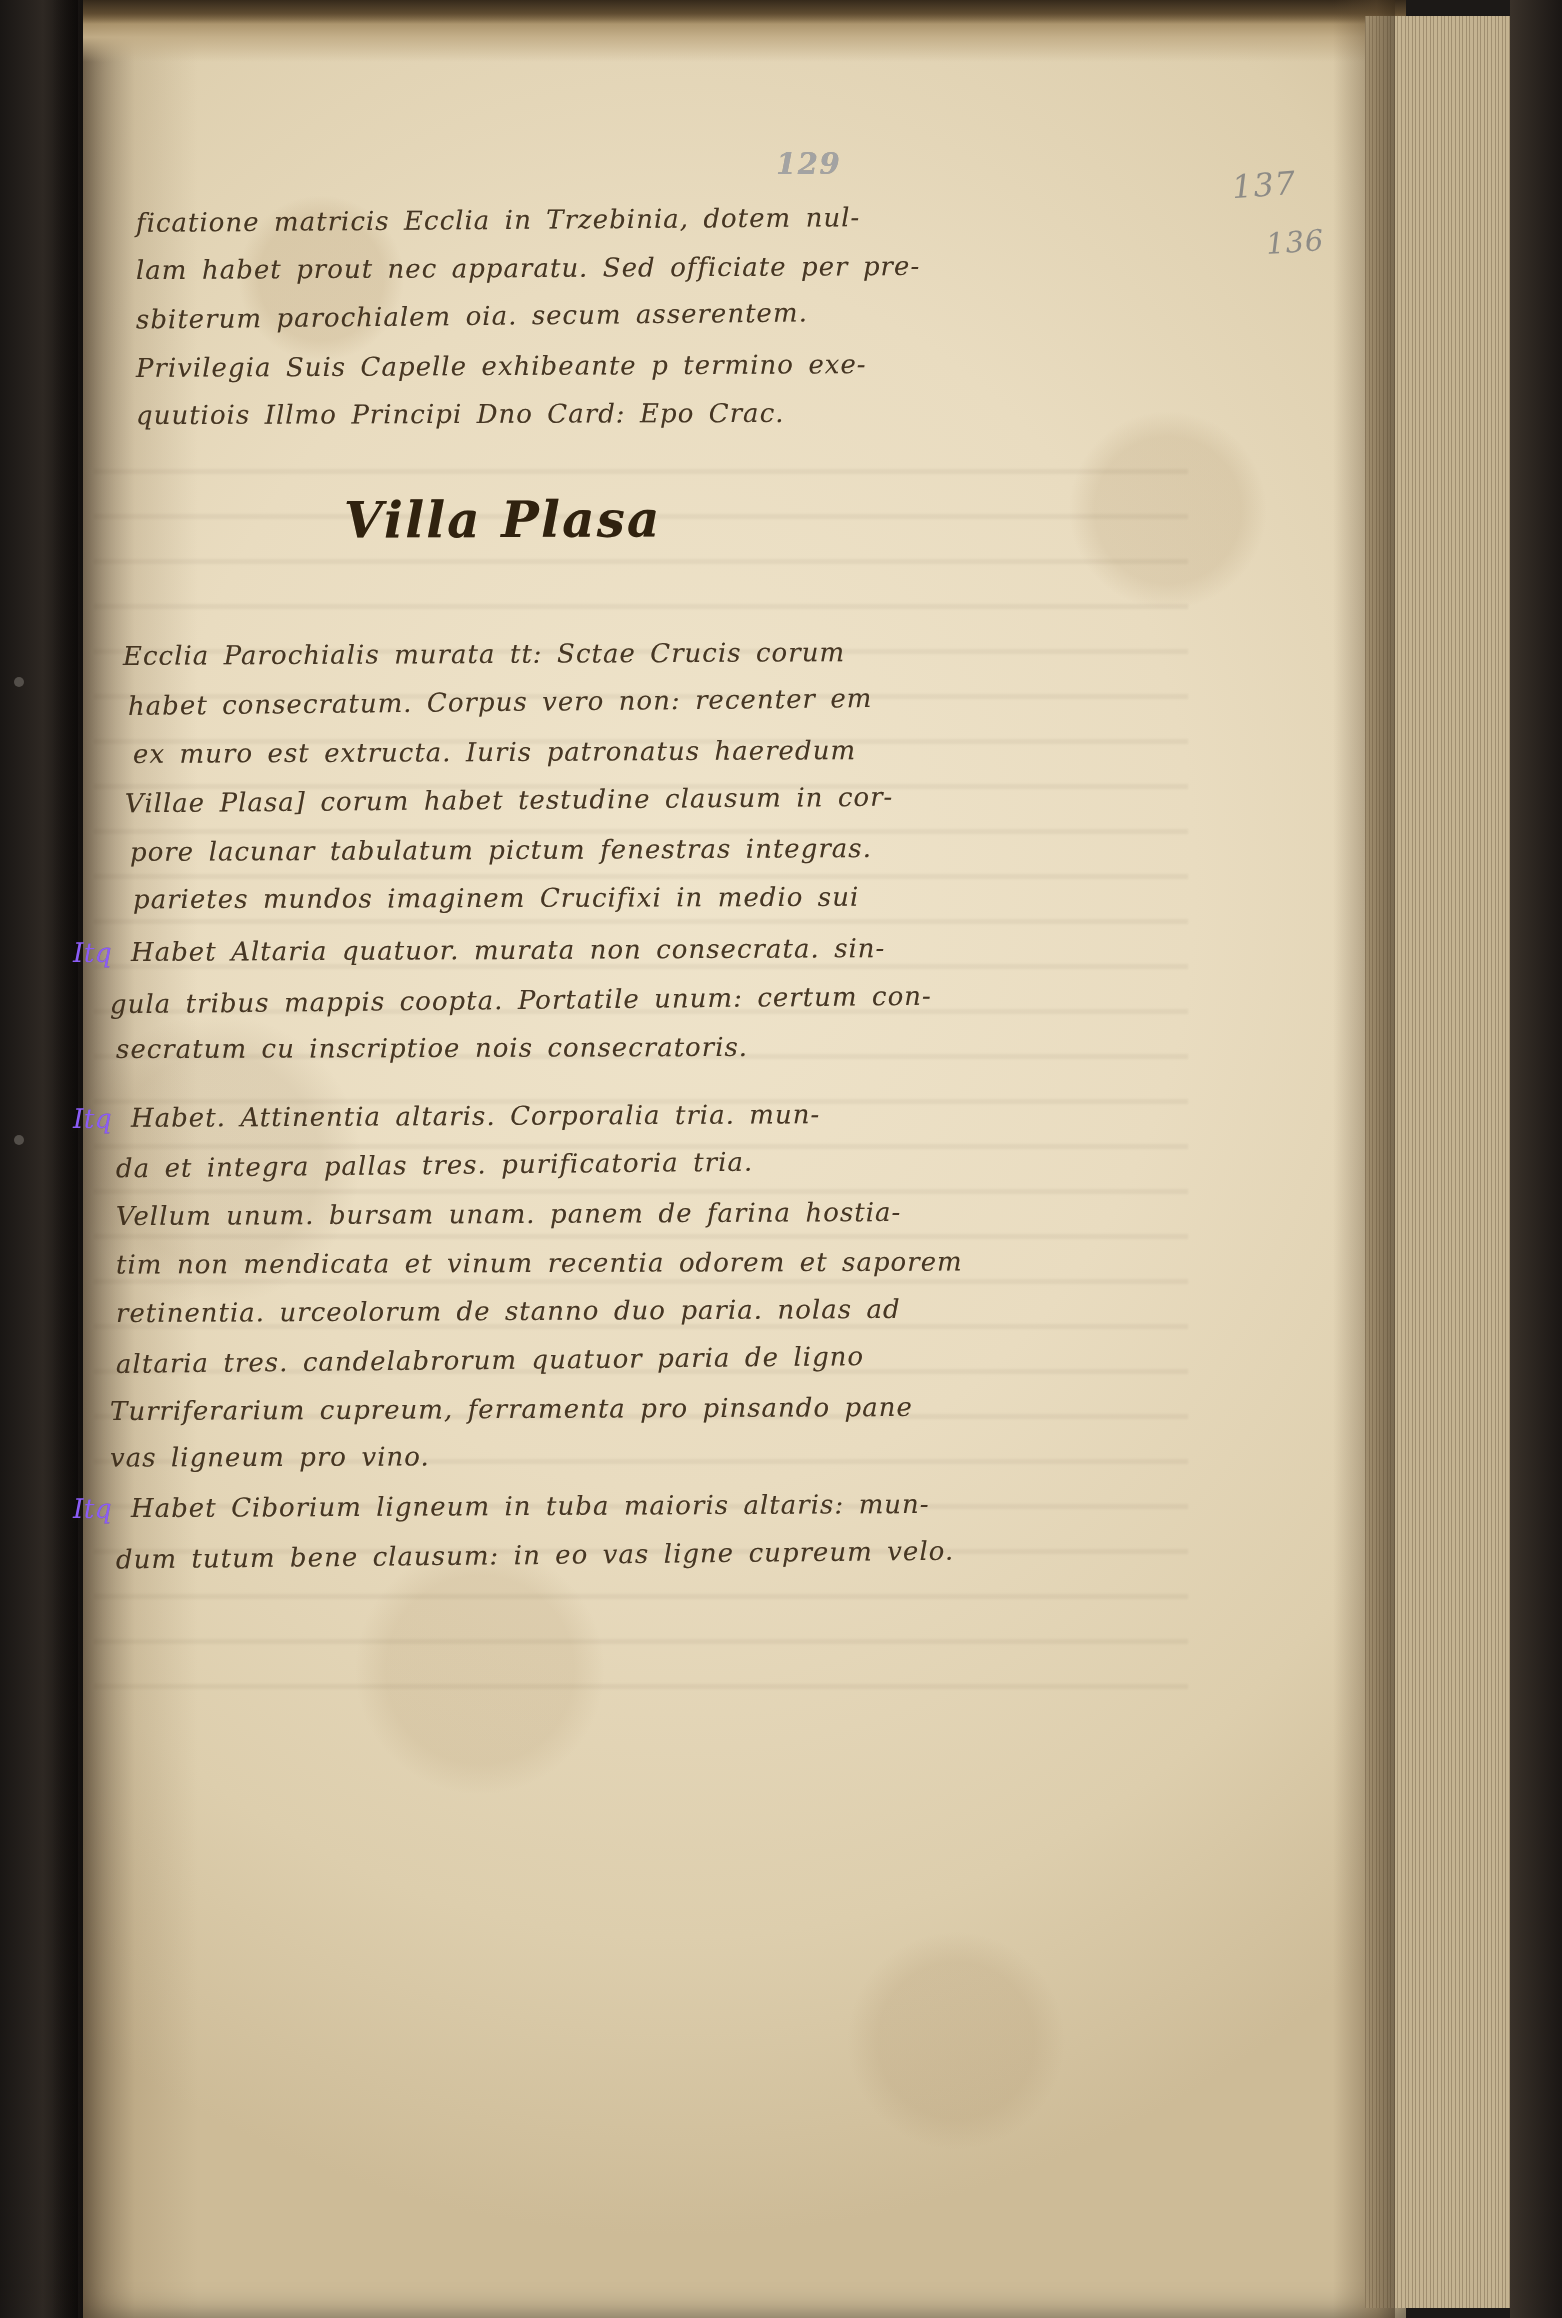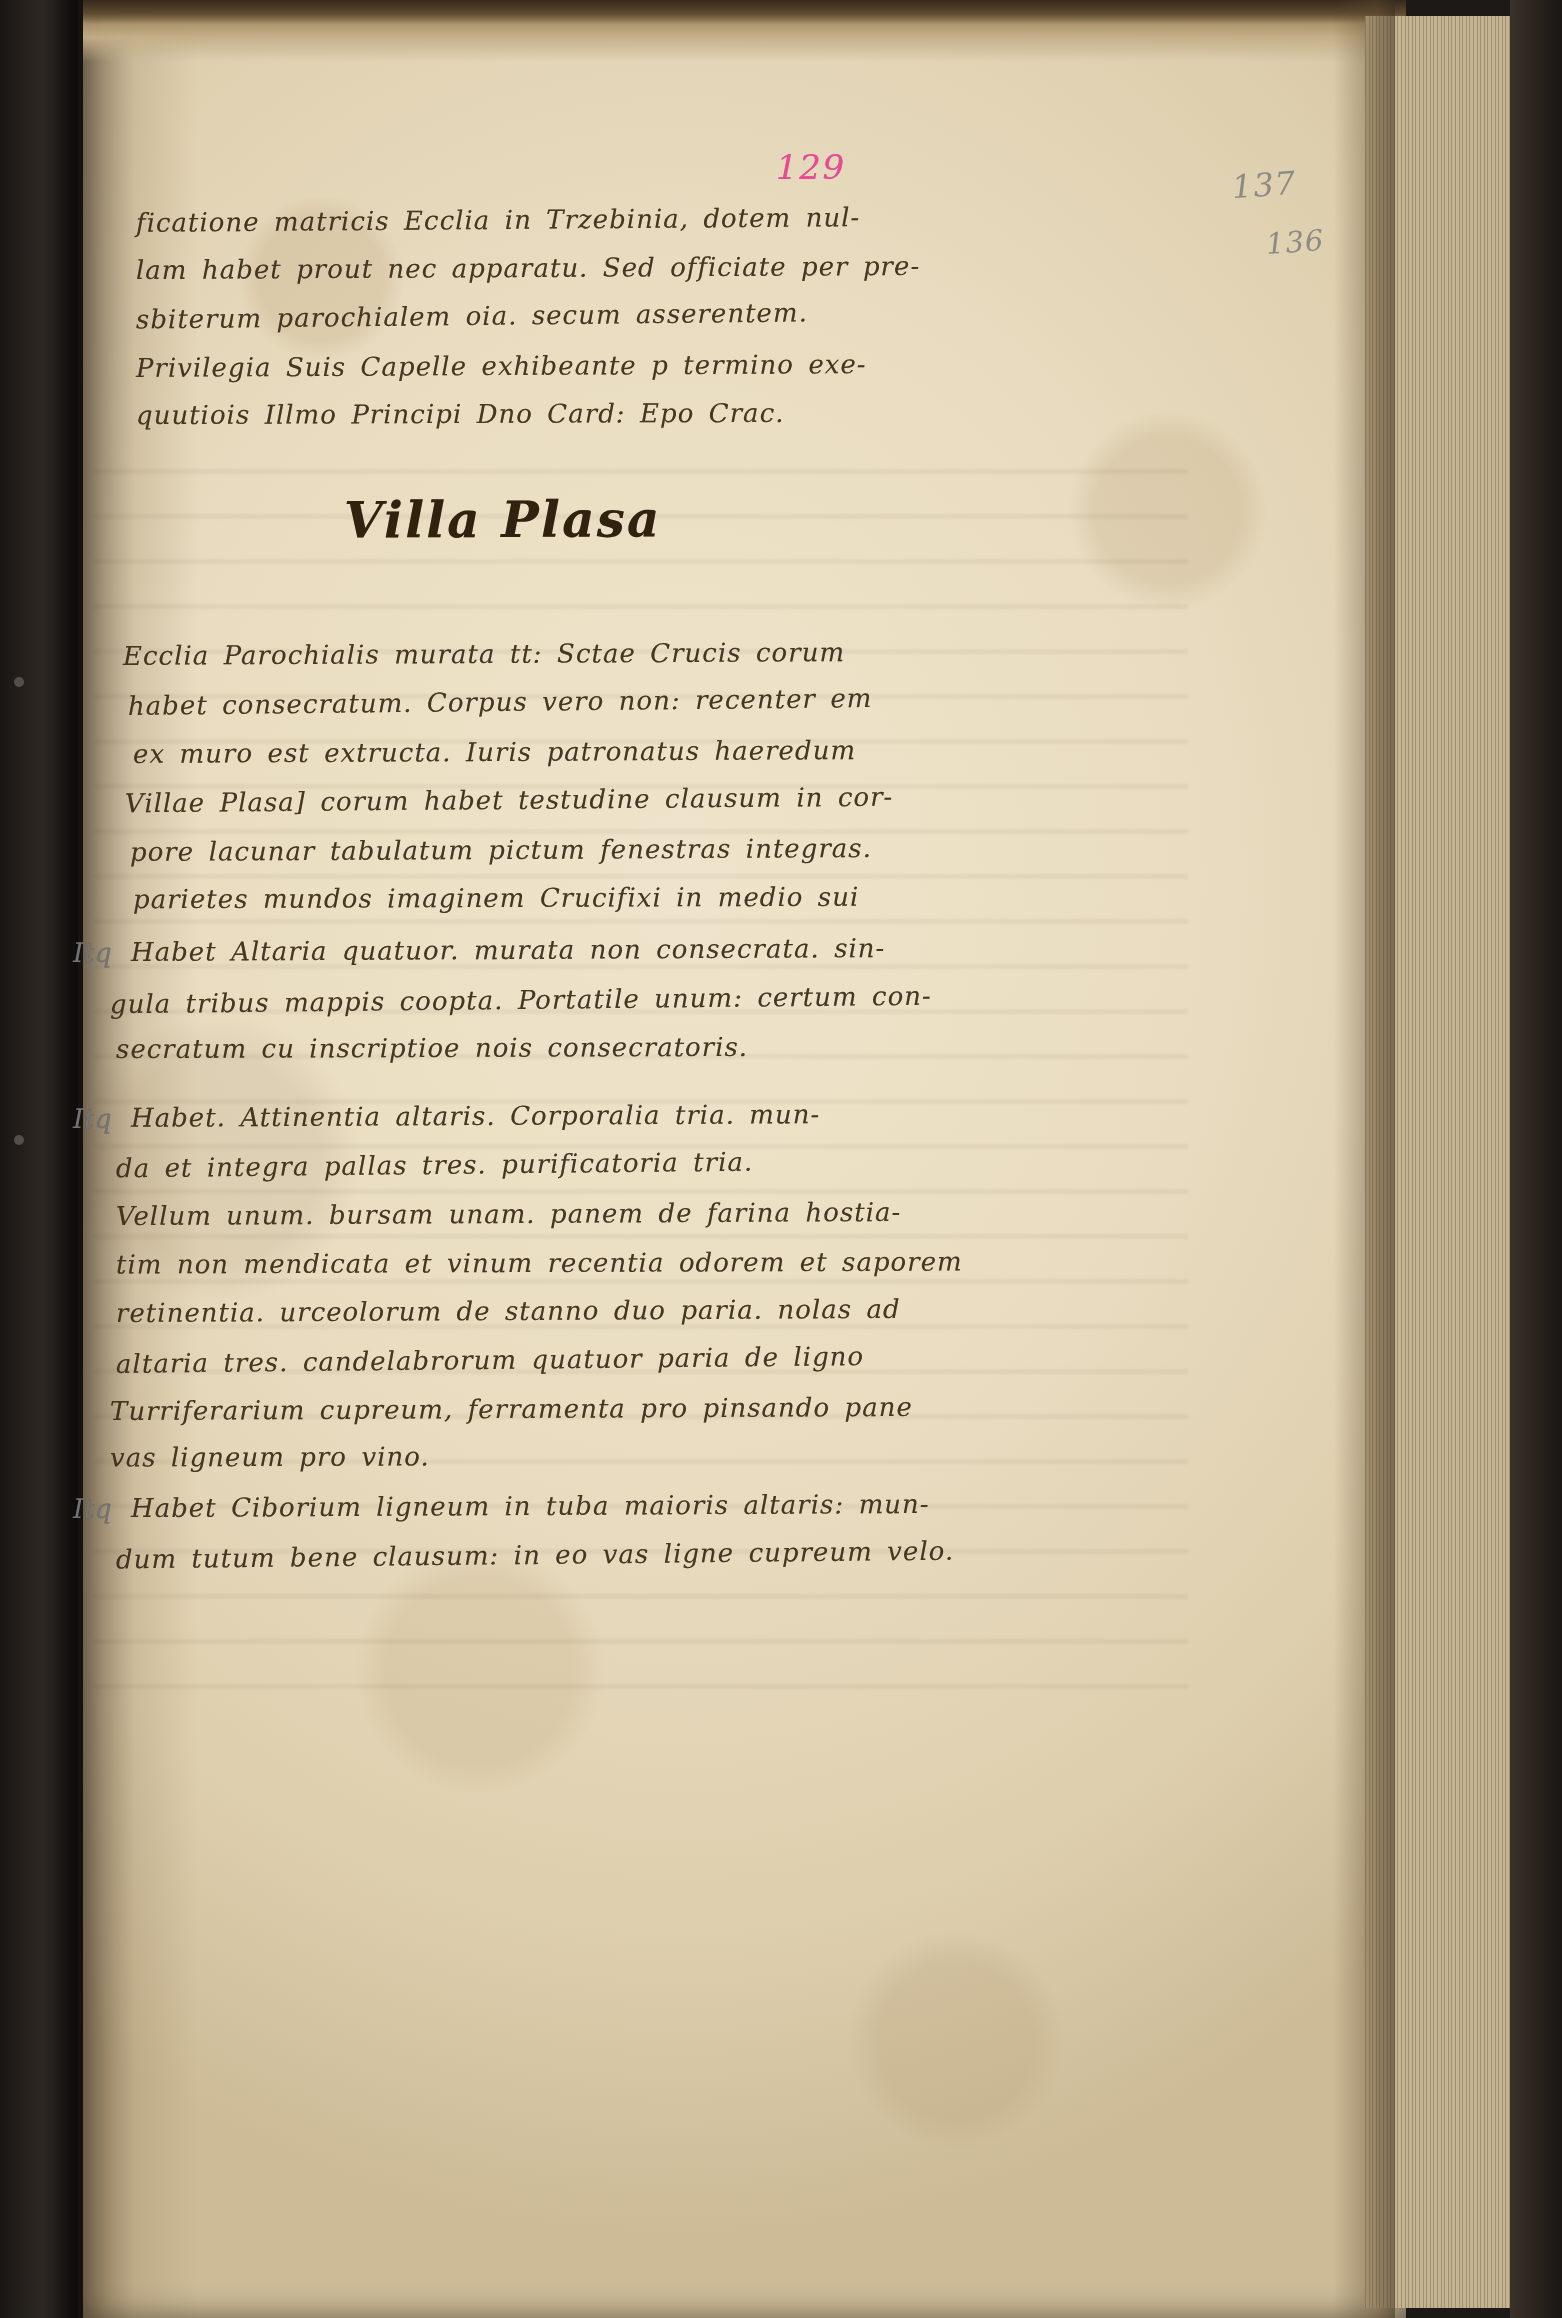--- a/index.html
+++ b/index.html
@@ -173,23 +173,24 @@
     white-space: nowrap;
     text-shadow: 0 0 0.5px rgba(58,42,24,0.35);
   }
   .line {
     font-size: 26px;
     letter-spacing: 1px;
     word-spacing: 5.2px;
     line-height: 1;
   }
   .folio-top {
-    font-size: 34px;
+    font-size: 29px;
     letter-spacing: 1.6px;
-    color: #ec4899;
+    color: #a3a3a3;
+    font-weight: bold;
   }
   .folio-pencil {
     font-size: 32px;
     color: #8d8b86;
     font-family: "DejaVu Serif", serif;
     font-style: italic;
     letter-spacing: 1px;
     text-shadow: none;
     transform: rotate(-4deg);
   }
@@ -198,21 +199,21 @@
   }
   .heading {
     font-size: 50px;
     letter-spacing: 2.1px;
     color: #30220f;
     font-weight: 600;
   }
   .item-mark {
     font-size: 27px;
     letter-spacing: 0px;
-    color: #737373;
+    color: #8b5cf6;
   }
 
   
   .t1 { transform: rotate(-0.45deg); }
   .t2 { transform: rotate(-0.30deg); }
   .t3 { transform: rotate(-0.60deg); }
   .t4 { transform: rotate(-0.20deg); }
   .t5 { transform: rotate(-0.50deg); }
 
   .bleed {

